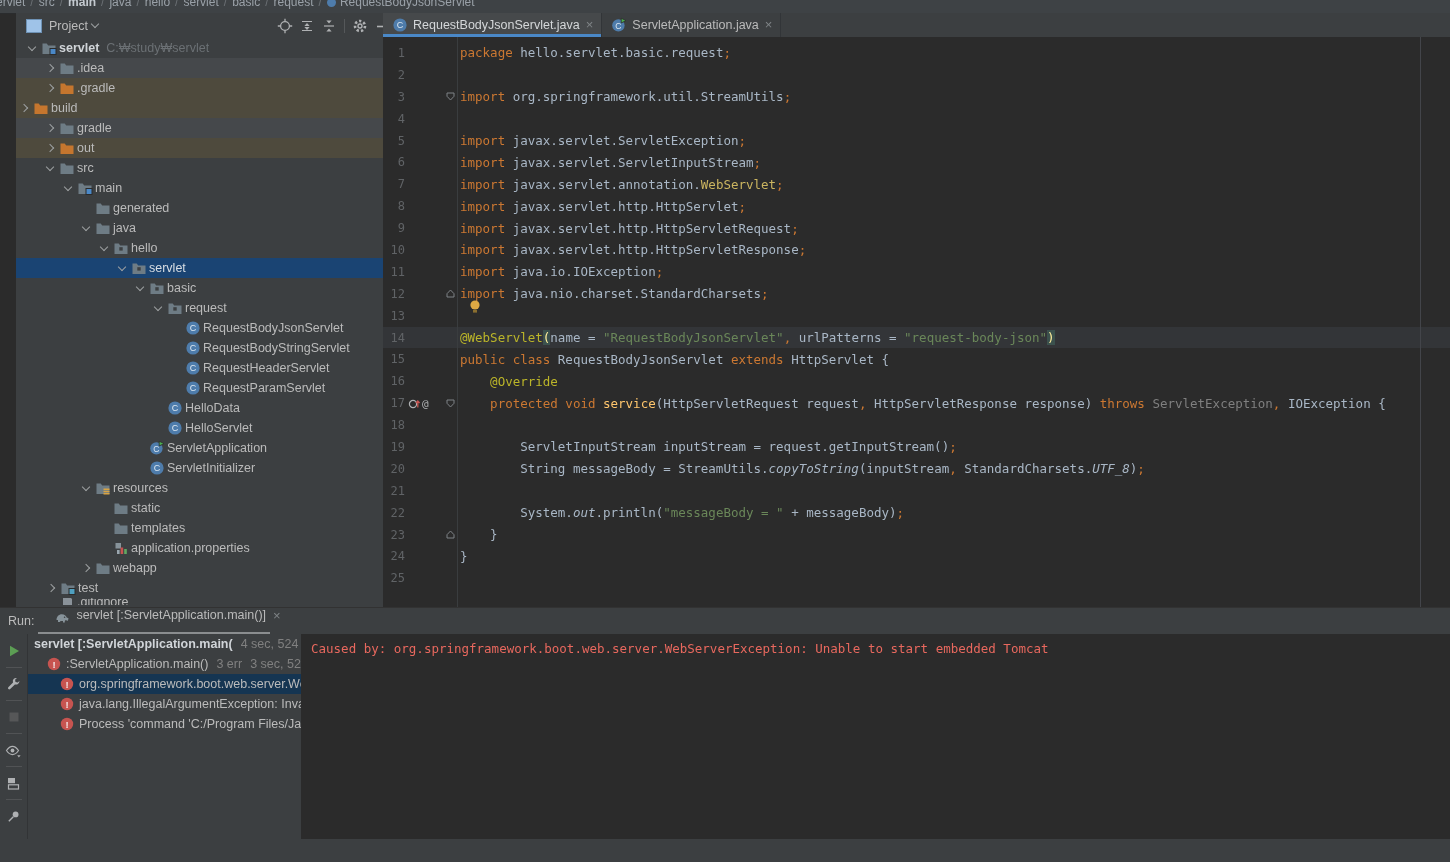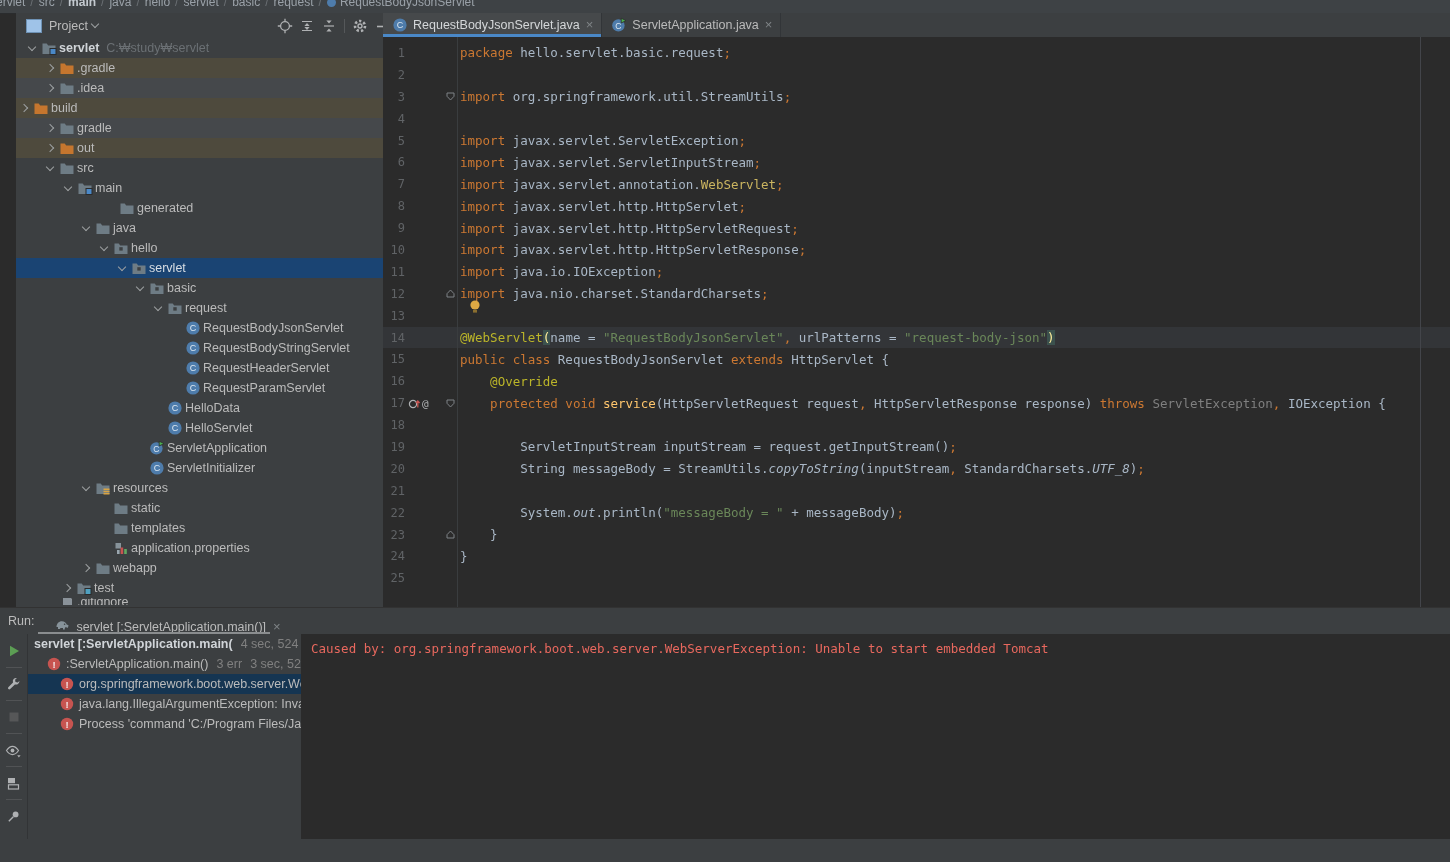--- a/index.html
+++ b/index.html
@@ -63,21 +63,21 @@
   .tk-kw{color:#CC7832;} .tk-txt{color:#A9B7C6;} .tk-str{color:#6A8759;}
   .tk-ann{color:#BBB529;} .tk-annref{color:#CBB560;} .tk-mth{color:#FFC66D;}
   .tk-dim{color:#7F7F7F;} .tk-ita{color:#A9B7C6;font-style:italic;}
   .tk-paren{color:#FFEF9C;background:#3B514D;}
   .bulb{position:absolute;left:12px;top:-17px;}
 
   
   #run-panel{left:0;top:607px;width:1450px;height:255px;background:#3C3F41;border-top:1px solid #323232;}
   #run-header{height:26px;display:flex;align-items:center;position:relative;}
   #run-label{margin:0 14px 0 8px;color:#BBBBBB;}
-  #run-tab{display:flex;align-items:flex-end;position:relative;height:100%;padding:0 6px;}
+  #run-tab{display:flex;align-items:flex-start;position:relative;height:100%;padding:0 6px;}
   #run-tab .tab-label{margin:0 7px 0 6px;color:#BBBBBB;}
   #run-tab .tab-close{color:#7F8487;font-size:13px;}
   #run-tab-underline{position:absolute;left:38px;top:24px;width:232px;height:2px;background:#8A8D8F;}
   #run-body{position:relative;height:205px;display:flex;}
   #run-stripe{width:27px;flex:none;border-right:1px solid #323436;display:flex;flex-direction:column;align-items:center;padding-top:6px;}
   .stripe-ico{width:22px;height:22px;display:flex;align-items:center;justify-content:center;}
   .stripe-sep{width:16px;height:1px;background:#515355;margin:5px 0;}
   #run-tree{width:273px;flex:none;overflow:hidden;background:#3C3F41;}
   .run-row{height:20px;display:flex;align-items:center;white-space:nowrap;overflow:hidden;color:#BBBBBB;}
   .run-row.selected{background:#153552;}
@@ -153,73 +153,73 @@
           </span>
           <span class="tree-ico">
             <svg width="16" height="16" viewBox="0 0 16 16">
               <path d="M1.5 3.5h4.2l1.5 2H14.5v8.5H1.5z" fill="#6E7C85"></path>
               <rect x="9" y="8.5" width="6" height="6" fill="#4A88C7" stroke="#2B2B2B" stroke-width="1"></rect>
             </svg>
           </span>
           <span class="tree-label"><b>servlet</b></span>
           <span class="tree-path">C:₩study₩servlet</span>
         </div>
+        <div class="tree-row bg-gray" style="padding-left: 26px;">
+          <span class="chev-slot">
+            <span class="chev closed"></span>
+          </span>
+          <span class="tree-ico">
+            <svg width="16" height="16" viewBox="0 0 16 16">
+              <path d="M1.5 3.5h4.2l1.5 2H14.5v8.5H1.5z" fill="#6E7C85"></path>
+            </svg>
+          </span>
+          <span class="tree-label">.idea</span>
+        </div>
         <div class="tree-row bg-olive" style="padding-left: 26px;">
           <span class="chev-slot">
             <span class="chev closed"></span>
           </span>
           <span class="tree-ico">
             <svg width="16" height="16" viewBox="0 0 16 16">
               <path d="M1.5 3.5h4.2l1.5 2H14.5v8.5H1.5z" fill="#C5762E"></path>
             </svg>
           </span>
           <span class="tree-label">.gradle</span>
         </div>
+        <div class="tree-row bg-olive" style="">
+          <span class="chev-slot">
+            <span class="chev closed"></span>
+          </span>
+          <span class="tree-ico">
+            <svg width="16" height="16" viewBox="0 0 16 16">
+              <path d="M1.5 3.5h4.2l1.5 2H14.5v8.5H1.5z" fill="#C5762E"></path>
+            </svg>
+          </span>
+          <span class="tree-label">build</span>
+        </div>
         <div class="tree-row bg-gray" style="padding-left: 26px;">
           <span class="chev-slot">
             <span class="chev closed"></span>
           </span>
           <span class="tree-ico">
             <svg width="16" height="16" viewBox="0 0 16 16">
               <path d="M1.5 3.5h4.2l1.5 2H14.5v8.5H1.5z" fill="#6E7C85"></path>
             </svg>
           </span>
-          <span class="tree-label">.idea</span>
-        </div>
-        <div class="tree-row bg-olive" style="">
+          <span class="tree-label">gradle</span>
+        </div>
+        <div class="tree-row bg-olive" style="padding-left: 26px;">
           <span class="chev-slot">
             <span class="chev closed"></span>
           </span>
           <span class="tree-ico">
             <svg width="16" height="16" viewBox="0 0 16 16">
               <path d="M1.5 3.5h4.2l1.5 2H14.5v8.5H1.5z" fill="#C5762E"></path>
             </svg>
           </span>
-          <span class="tree-label">build</span>
-        </div>
-        <div class="tree-row bg-gray" style="padding-left: 26px;">
-          <span class="chev-slot">
-            <span class="chev closed"></span>
-          </span>
-          <span class="tree-ico">
-            <svg width="16" height="16" viewBox="0 0 16 16">
-              <path d="M1.5 3.5h4.2l1.5 2H14.5v8.5H1.5z" fill="#6E7C85"></path>
-            </svg>
-          </span>
-          <span class="tree-label">gradle</span>
-        </div>
-        <div class="tree-row bg-olive" style="padding-left: 26px;">
-          <span class="chev-slot">
-            <span class="chev closed"></span>
-          </span>
-          <span class="tree-ico">
-            <svg width="16" height="16" viewBox="0 0 16 16">
-              <path d="M1.5 3.5h4.2l1.5 2H14.5v8.5H1.5z" fill="#C5762E"></path>
-            </svg>
-          </span>
           <span class="tree-label">out</span>
         </div>
         <div class="tree-row" style="padding-left: 26px;">
           <span class="chev-slot">
             <span class="chev open"></span>
           </span>
           <span class="tree-ico">
             <svg width="16" height="16" viewBox="0 0 16 16">
               <path d="M1.5 3.5h4.2l1.5 2H14.5v8.5H1.5z" fill="#6E7C85"></path>
             </svg>
@@ -231,21 +231,21 @@
             <span class="chev open"></span>
           </span>
           <span class="tree-ico">
             <svg width="16" height="16" viewBox="0 0 16 16">
               <path d="M1.5 3.5h4.2l1.5 2H14.5v8.5H1.5z" fill="#6E7C85"></path>
               <rect x="9" y="8.5" width="6" height="6" fill="#4A88C7" stroke="#2B2B2B" stroke-width="1"></rect>
             </svg>
           </span>
           <span class="tree-label">main</span>
         </div>
-        <div class="tree-row" style="padding-left: 86px;">
+        <div class="tree-row" style="padding-left: 62px;">
           <span class="chev-slot"></span>
           <span class="tree-ico">
             <svg width="16" height="16" viewBox="0 0 16 16">
               <path d="M1.5 3.5h4.2l1.5 2H14.5v8.5H1.5z" fill="#6E7C85"></path>
             </svg>
           </span>
           <span class="tree-label">generated</span>
         </div>
         <div class="tree-row" style="padding-left: 62px;">
           <span class="chev-slot">
@@ -435,21 +435,21 @@
           <span class="chev-slot">
             <span class="chev closed"></span>
           </span>
           <span class="tree-ico">
             <svg width="16" height="16" viewBox="0 0 16 16">
               <path d="M1.5 3.5h4.2l1.5 2H14.5v8.5H1.5z" fill="#6E7C85"></path>
             </svg>
           </span>
           <span class="tree-label">webapp</span>
         </div>
-        <div class="tree-row" style="padding-left: 43px;">
+        <div class="tree-row" style="padding-left: 27px;">
           <span class="chev-slot">
             <span class="chev closed"></span>
           </span>
           <span class="tree-ico">
             <svg width="16" height="16" viewBox="0 0 16 16">
               <path d="M1.5 3.5h4.2l1.5 2H14.5v8.5H1.5z" fill="#6E7C85"></path>
               <rect x="9" y="8.5" width="6" height="6" fill="#4FA0C0" stroke="#2B2B2B" stroke-width="1"></rect>
             </svg>
           </span>
           <span class="tree-label">test</span>

